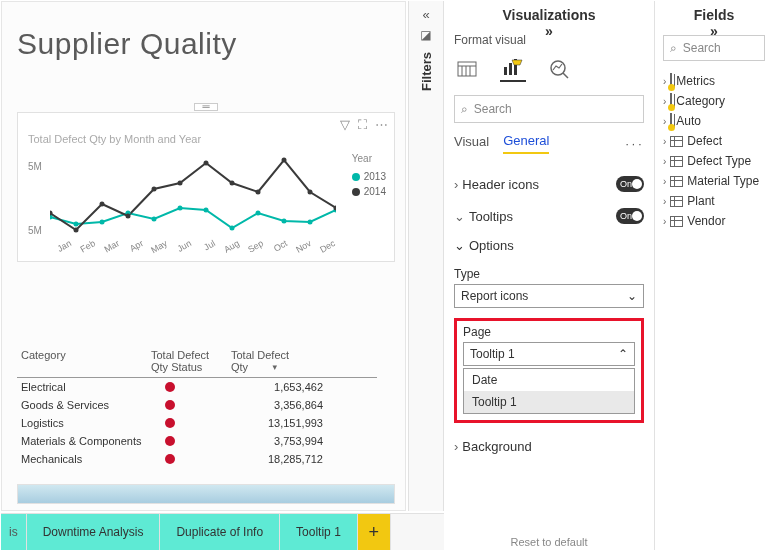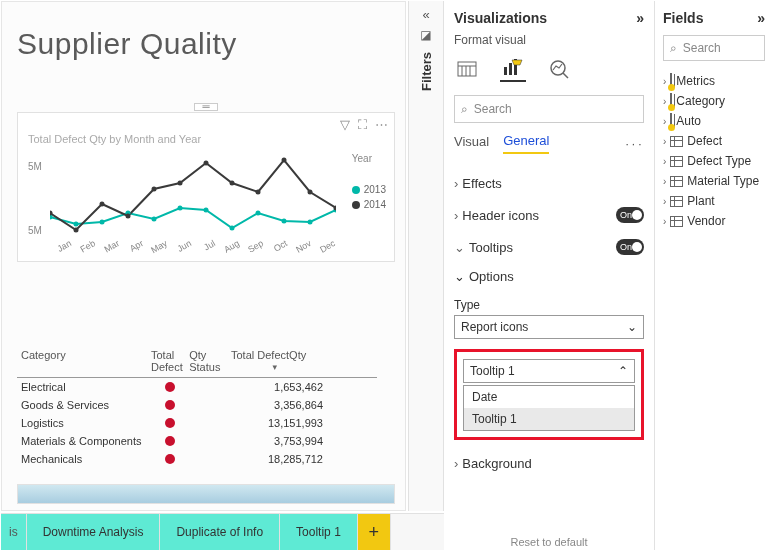--- a/index.html
+++ b/index.html
@@ -12,48 +12,48 @@
   .chart-icons { position: absolute; right: 6px; top: 4px; display: flex; gap: 8px; color: #888; }
   .chart-icons span { font-size: 13px; }
   .chart-title { font-size: 11px; color: #aaa; padding: 20px 0 4px 10px; }
   .plot { position: absolute; left: 10px; top: 38px; width: 310px; height: 100px; }
   .yaxis { position: absolute; left: 0; top: 0; height: 90px; width: 20px; }
   .ytick { position: absolute; left: 0; font-size: 10px; color: #888; }
   .xaxis { position: absolute; left: 22px; bottom: 0; width: 286px; display: flex; justify-content: space-between; font-size: 9px; color: #888; transform: translateY(2px); }
   .xaxis span { transform: rotate(-30deg); width: 22px; text-align: right; }
   svg.lines { position: absolute; left: 22px; top: 0; width: 286px; height: 88px; }
   .legend { position: absolute; right: 8px; top: 40px; font-size: 10px; color: #666; }
-  .legend-title { margin-bottom: 20px; color: #888; }
+  .legend-title { margin-bottom: 7px; color: #888; }
   .legend-item { display: flex; align-items: center; gap: 4px; margin-bottom: 4px; }
   .legend-dot { width: 8px; height: 8px; border-radius: 50%; }
 
   .table-wrap { position: absolute; left: 15px; top: 345px; width: 360px; font-size: 11px; }
   .tbl-head { display: flex; border-bottom: 1px solid #999; color: #555; }
   .tbl-head div { padding: 2px 4px 4px; }
   .c1 { width: 130px; } .c2 { width: 80px; } .c3 { width: 100px; text-align: right; position:relative;}
-  .header-c2 { display:flex; flex-direction:row; line-height:1.1;}
+  .header-c2 { display:flex; flex-direction:column; line-height:1.1;}
   .sort-caret { position:absolute; right:50px; top:16px; font-size:9px; color:#666;}
   .tbl-row { display: flex; height: 18px; align-items: center; }
   .tbl-row div { padding: 0 4px; }
   .status-dot { width: 10px; height: 10px; background: #c8102e; border-radius: 50%; margin-left: 14px; }
 
   .map { position: absolute; left: 15px; bottom: 6px; width: 378px; height: 20px; background: linear-gradient(180deg,#d0e8f0,#a8cde0); border:1px solid #e1e1e1; }
 
   .page-tabs { position: absolute; left: 1px; bottom: 1px; height: 37px; width: 480px; display: flex; align-items: stretch; background: #f7f7f7; border-top: 1px solid #e1e1e1; }
   .ptab { padding: 0 16px; display: flex; align-items: center; border-right: 1px solid #e1e1e1; font-size: 12px; color: #333; background:#5eead4; }
   .ptab.small { padding: 0 8px; color:#555;}
   .ptab.add { background: #f2c811; width: 26px; justify-content: center; font-size: 18px; font-weight: 300; }
 
   .filters-rail { position: absolute; left: 408px; top: 1px; width: 36px; height: 510px; border-left: 1px solid #e1e1e1; border-right: 1px solid #e1e1e1; background: #f9f9f9; text-align: center; padding-top: 6px; }
   .filters-rail .chev { font-size: 13px; color: #555; }
   .filters-rail .label { writing-mode: vertical-rl; transform: rotate(180deg); font-size: 13px; font-weight: 600; color: #333; margin: 10px auto 0; }
   .filters-rail .icon-f { margin-top: 6px; color:#666;}
 
   .viz-panel { position: absolute; left: 444px; top: 1px; width: 211px; height: 549px; border-right: 1px solid #e1e1e1; padding: 6px 10px; background: #fff; }
-  .panel-head { display:flex; justify-content:space-between; align-items:center; font-weight:600; font-size:14px; height:22px;}
+  .panel-head { display:flex; justify-content:space-between; align-items:center; font-weight:600; font-size:14px; height:22px;flex-direction:column;}
   .fmt-label { font-size: 12px; color: #555; margin-top: 4px; }
   .fmt-tabs { display: flex; gap: 20px; margin: 6px 0 10px; align-items:center; height:32px;}
   .fmt-tab { width:26px; height:26px; display:flex; align-items:center; justify-content:center; }
   .fmt-tab.active { border-bottom: 2px solid #333; }
   .search-box { display:flex; align-items:center; border:1px solid #ccc; height:28px; padding:0 6px; gap:6px; color:#888; margin-bottom:10px;}
   .sub-tabs { display:flex; gap:14px; font-size:13px; align-items:center; margin-bottom:14px;}
   .sub-tabs .st { padding-bottom:4px; color:#555;}
   .sub-tabs .st.active { color:#1d4ed8; border-bottom:2px solid #f2c811; font-weight:400;}
   .sub-tabs .more { margin-left:auto; color:#555; letter-spacing:2px;}
   .prop-row { display:flex; justify-content:space-between; align-items:center; font-size:13px; color:#333; padding:8px 0;}
@@ -262,42 +262,40 @@
     <span>⌕</span>
     <span>Search</span>
   </div>
   <div class="sub-tabs">
     <span class="st">Visual</span>
     <span class="st active">General</span>
     <span class="more">···</span>
   </div>
 
   <div class="prop-row">
-    <span><span class="chev-r">›</span><span>Effects</span></span>
-  </div>
-  <div class="prop-row">
     <span><span class="chev-r">›</span><span>Header icons</span></span>
     <span class="toggle-on">On</span>
   </div>
   <div class="prop-row">
     <span><span class="chev-r">⌄</span><span>Tooltips</span></span>
     <span class="toggle-on">On</span>
   </div>
 
   <div class="options-row">
     <span class="chev-d">⌄</span>
       <span>Options</span>
   </div>
   <div class="field-label">Type</div>
   <div class="dropdown">
     <span>Report icons</span>
       <span>⌄</span>
   </div>
 
   <div class="highlight-box">
+    <div class="field-label" style="margin-top:0">Page</div>
     <div class="dropdown">
       <span>Tooltip 1</span>
         <span>⌃</span>
     </div>
     <div class="dd-list">
       <div class="dd-item">Date</div>
       <div class="dd-item sel">Tooltip 1</div>
     </div>
   </div>
 

